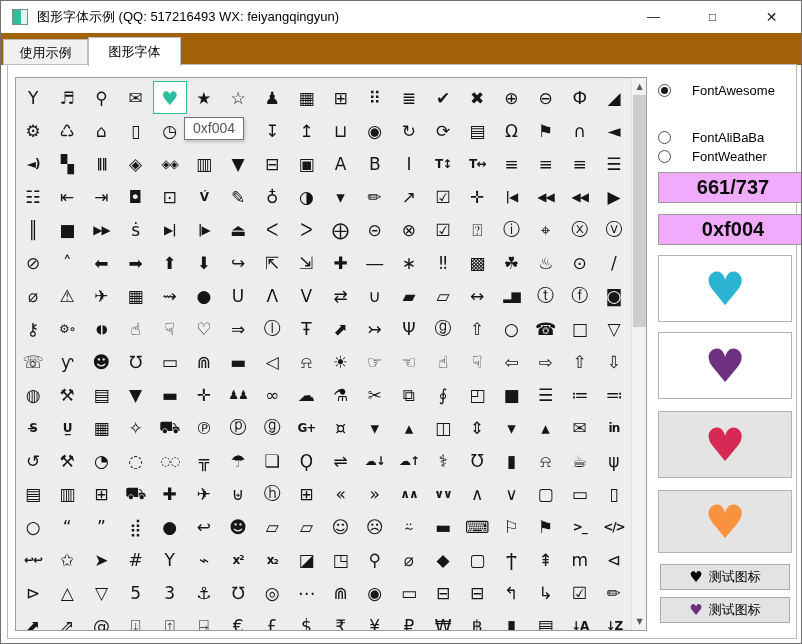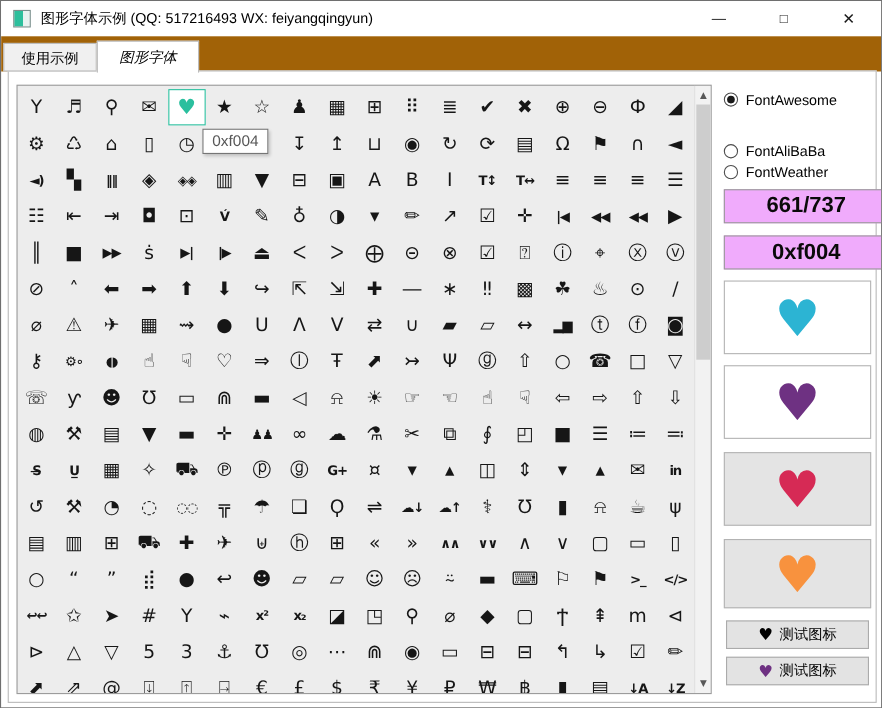--- a/index.html
+++ b/index.html
@@ -16,21 +16,21 @@
   #wintitle { position:absolute; left:36px; top:0; line-height:32px; font-size:13px; color:#000; white-space:nowrap; }
   .winctl { position:absolute; top:0; width:59px; height:32px; text-align:center; line-height:32px;
     color:#1a1a1a; font-size:13px; cursor:default; }
   #btn-min { right:118px; }
   #btn-max { right:59px; font-size:12px; }
   #btn-close { right:0; font-size:14px; }
   
   #tabbar { position:absolute; left:0; top:32px; width:100%; height:32px; background:#a16207; }
   .tab { position:absolute; font-size:13px; text-align:center; border:1px solid #bcbcbc; z-index:2; }
   .tab.inactive { left:2px; top:6px; width:85px; height:26px; line-height:25px; background:#f0f0f0; }
-  .tab.active { left:87px; top:4px; width:93px; height:29px; line-height:27px; background:#fff; border-bottom:none;font-style:italic; }
+  .tab.active { left:87px; top:4px; width:93px; height:29px; line-height:27px; background:#fff; border-bottom:none; }
   
   #pane { position:absolute; left:6px; top:63px; width:790px; height:575px; border:1px solid #b9b9b9; background:#fff; }
   
   #gridpanel { position:absolute; left:7px; top:12px; width:632px; height:554px;
     border:1px solid #9c9c9c; background:#ededed; overflow:hidden; }
   #grid { position:absolute; left:0; top:0; width:615px; height:553px; overflow:hidden;
     display:grid; grid-template-columns:repeat(18,1fr); grid-auto-rows:33px; padding-top:3px; }
   .cell { display:flex; align-items:center; justify-content:center; height:33px;
     font-family:"DejaVu Sans",sans-serif; font-size:17px; color:#161616; cursor:default; overflow:hidden; }
   .cell.small { font-size:12px; letter-spacing:-1px; font-weight:bold; }
@@ -40,21 +40,21 @@
     color:#575757; font-size:14px; padding:2px 8px 3px 8px; z-index:5; box-shadow:1px 2px 3px rgba(0,0,0,.2); }
   
   #vscroll { position:absolute; right:0; top:0; width:15px; height:552px; background:#f2f2f2; border-left:1px solid #e0e0e0; }
   .scrollbtn { position:absolute; left:0; width:15px; height:17px; text-align:center; color:#585858;
     font-size:8px; line-height:17px; font-family:"DejaVu Sans",sans-serif; }
   #scroll-up { top:0; }
   #scroll-down { bottom:0; }
   #scroll-thumb { position:absolute; left:1px; top:17px; width:13px; height:232px; background:#cdcdcd; }
   
   #side { position:absolute; left:644px; top:0; width:140px; height:573px; }
-  .radiorow { position:absolute; left:6px; height:16px; display:flex; align-items:center; gap:7px; cursor:default; }
+  .radiorow { position:absolute; left:6px; height:16px; display:flex; align-items:center; gap:21px; cursor:default; }
   .rb { width:13px; height:13px; border:1px solid #4c4c4c; border-radius:50%; background:#fff;
     display:flex; align-items:center; justify-content:center; flex:0 0 13px; }
   .rb .dot { width:7px; height:7px; border-radius:50%; background:#191919; }
   .radiolabel { font-size:13px; color:#000; white-space:nowrap; }
   .valbox { position:absolute; left:6px; width:150px; height:31px; background:#f0abfc; border:1px solid #9a9a9a;
     font-size:20px; font-weight:bold; color:#0a0a0a; text-align:center; line-height:29px; }
   .preview { position:absolute; left:6px; width:134px; border:1px solid #b3b3b3;
     display:flex; align-items:center; justify-content:center;
     font-family:"DejaVu Sans",sans-serif; font-size:46px; line-height:1; }
   .testbtn { position:absolute; left:8px; width:130px; height:26px; background:#e3e3e3; border:1px solid #ababab;

